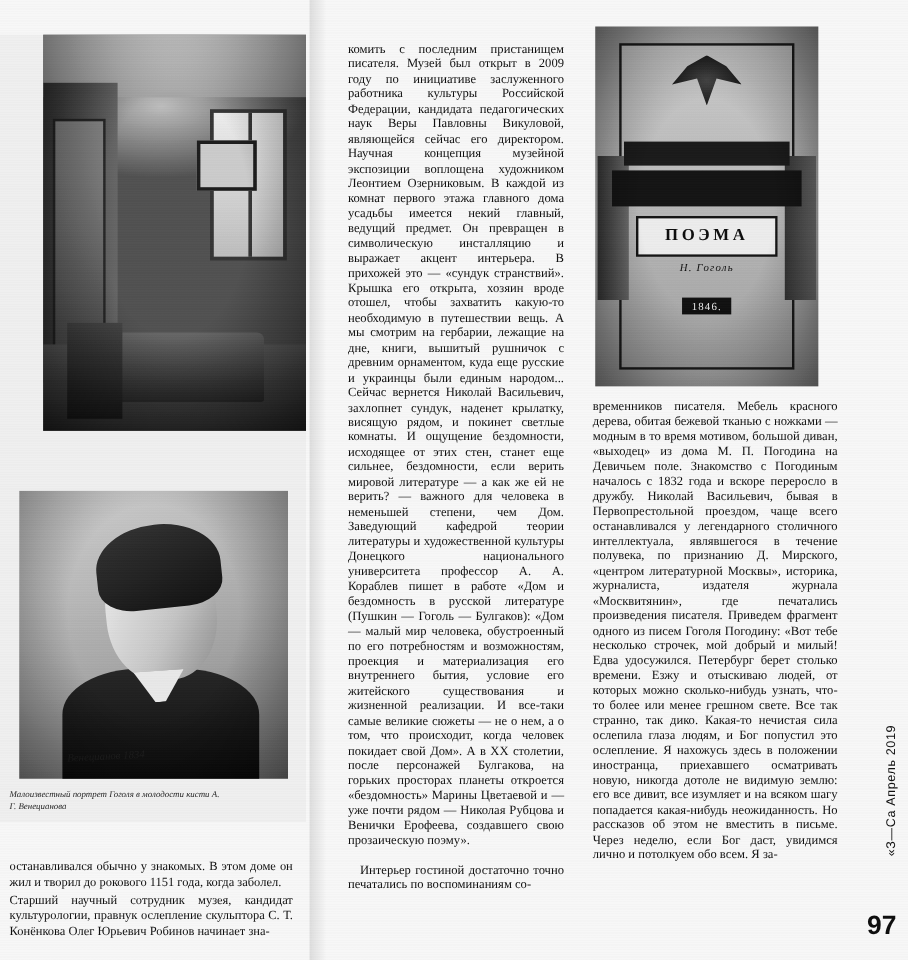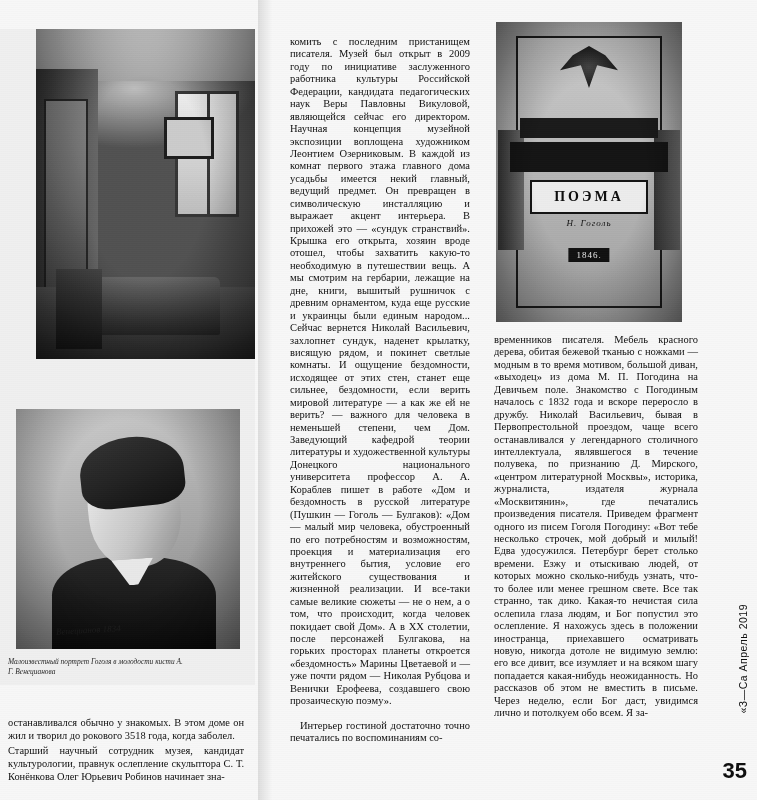--- a/index.html
+++ b/index.html
@@ -307,21 +307,21 @@
       <div class="head"></div>
       <div class="hair"></div>
       <div class="collar"></div>
       <div class="sig">Венецианов 1834</div>
       <div class="vig"></div>
     </div>
 
     <div class="caption-left">Малоизвестный портрет Гоголя в молодости кисти А. Г. Венецианова</div>
 
     <div class="text-left-bottom">
-      <p>останавливался обычно у знакомых. В этом доме он жил и творил до рокового 3518 года, когда заболел.</p>
+      <p>останавливался обычно у знакомых. В этом доме он жил и творил до рокового 1151 года, когда заболел.</p>
       <p>Старший научный сотрудник музея, кандидат культурологии, правнук ослепление скульптора С. Т. Конёнкова Олег Юрьевич Робинов начинает зна-</p>
     </div>
   </div>
 
   <div class="gutter"></div>
 
   <div class="col-mid">
     <p class="first">комить с последним пристанищем писателя. Музей был открыт в 2009 году по инициативе заслуженного работника культуры Российской Федерации, кандидата педагогических наук Веры Павловны Викуловой, являющейся сейчас его директором. Научная концепция музейной экспозиции воплощена художником Леонтием Озерниковым. В каждой из комнат первого этажа главного дома усадьбы имеется некий главный, ведущий предмет. Он превращен в символическую инсталляцию и выражает акцент интерьера. В прихожей это — «сундук странствий». Крышка его открыта, хозяин вроде отошел, чтобы захватить какую-то необходимую в путешествии вещь. А мы смотрим на гербарии, лежащие на дне, книги, вышитый рушничок с древним орнаментом, куда еще русские и украинцы были единым народом... Сейчас вернется Николай Васильевич, захлопнет сундук, наденет крылатку, висящую рядом, и покинет светлые комнаты. И ощущение бездомности, исходящее от этих стен, станет еще сильнее, бездомности, если верить мировой литературе — а как же ей не верить? — важного для человека в неменьшей степени, чем Дом. Заведующий кафедрой теории литературы и художественной культуры Донецкого национального университета профессор А. А. Кораблев пишет в работе «Дом и бездомность в русской литературе (Пушкин — Гоголь — Булгаков): «Дом — малый мир человека, обустроенный по его потребностям и возможностям, проекция и материализация его внутреннего бытия, условие его житейского существования и жизненной реализации. И все-таки самые великие сюжеты — не о нем, а о том, что происходит, когда человек покидает свой Дом». А в XX столетии, после персонажей Булгакова, на горьких просторах планеты откроется «бездомность» Марины Цветаевой и — уже почти рядом — Николая Рубцова и Венички Ерофеева, создавшего свою прозаическую поэму».</p>
     <p>Интерьер гостиной достаточно точно печатались по воспоминаниям со-</p>
   </div>
@@ -342,14 +342,14 @@
       <div class="year">1846.</div>
       <div class="vig"></div>
     </div>
 
     <div class="text-right">
       <p class="first">временников писателя. Мебель красного дерева, обитая бежевой тканью с ножками — модным в то время мотивом, большой диван, «выходец» из дома М. П. Погодина на Девичьем поле. Знакомство с Погодиным началось с 1832 года и вскоре переросло в дружбу. Николай Васильевич, бывая в Первопрестольной проездом, чаще всего останавливался у легендарного столичного интеллектуала, являвшегося в течение полувека, по признанию Д. Мирского, «центром литературной Москвы», историка, журналиста, издателя журнала «Москвитянин», где печатались произведения писателя. Приведем фрагмент одного из писем Гоголя Погодину: «Вот тебе несколько строчек, мой добрый и милый! Едва удосужился. Петербург берет столько времени. Езжу и отыскиваю людей, от которых можно сколько-нибудь узнать, что-то более или менее грешном свете. Все так странно, так дико. Какая-то нечистая сила ослепила глаза людям, и Бог попустил это ослепление. Я нахожусь здесь в положении иностранца, приехавшего осматривать новую, никогда дотоле не видимую землю: его все дивит, все изумляет и на всяком шагу попадается какая-нибудь неожиданность. Но рассказов об этом не вместить в письме. Через неделю, если Бог даст, увидимся лично и потолкуем обо всем. Я за-</p>
     </div>
   </div>
 
   <div class="running-head">«З—Са  Апрель 2019</div>
-  <div class="folio">35</div>
+  <div class="folio">97</div>
 </div>
 
 </body></html>

